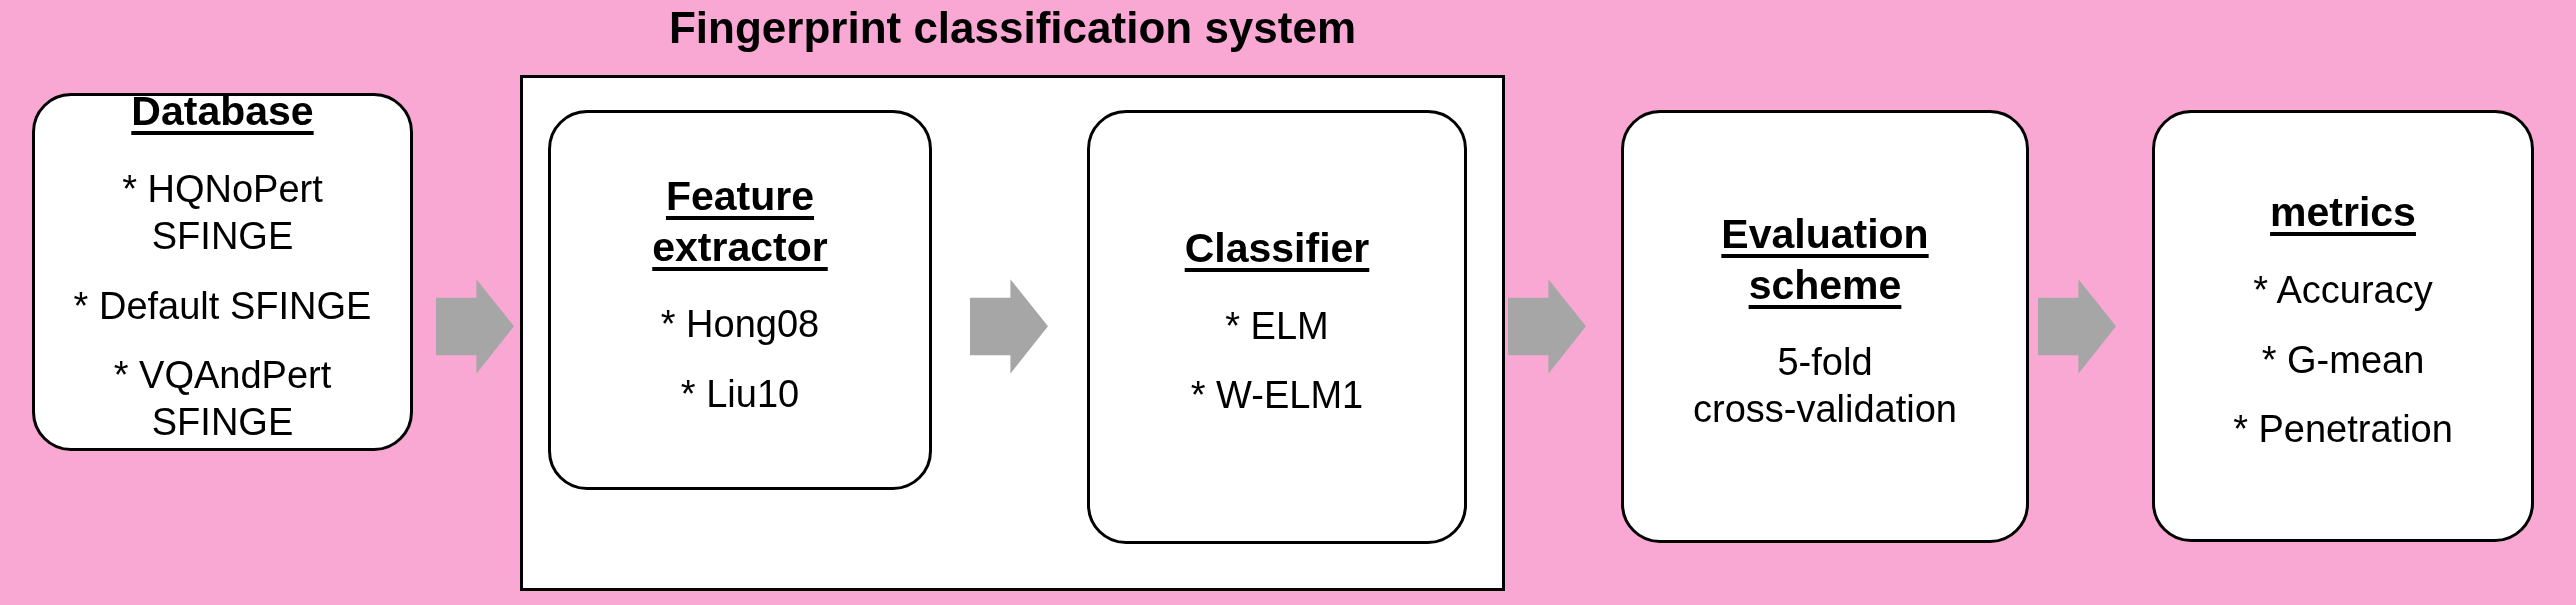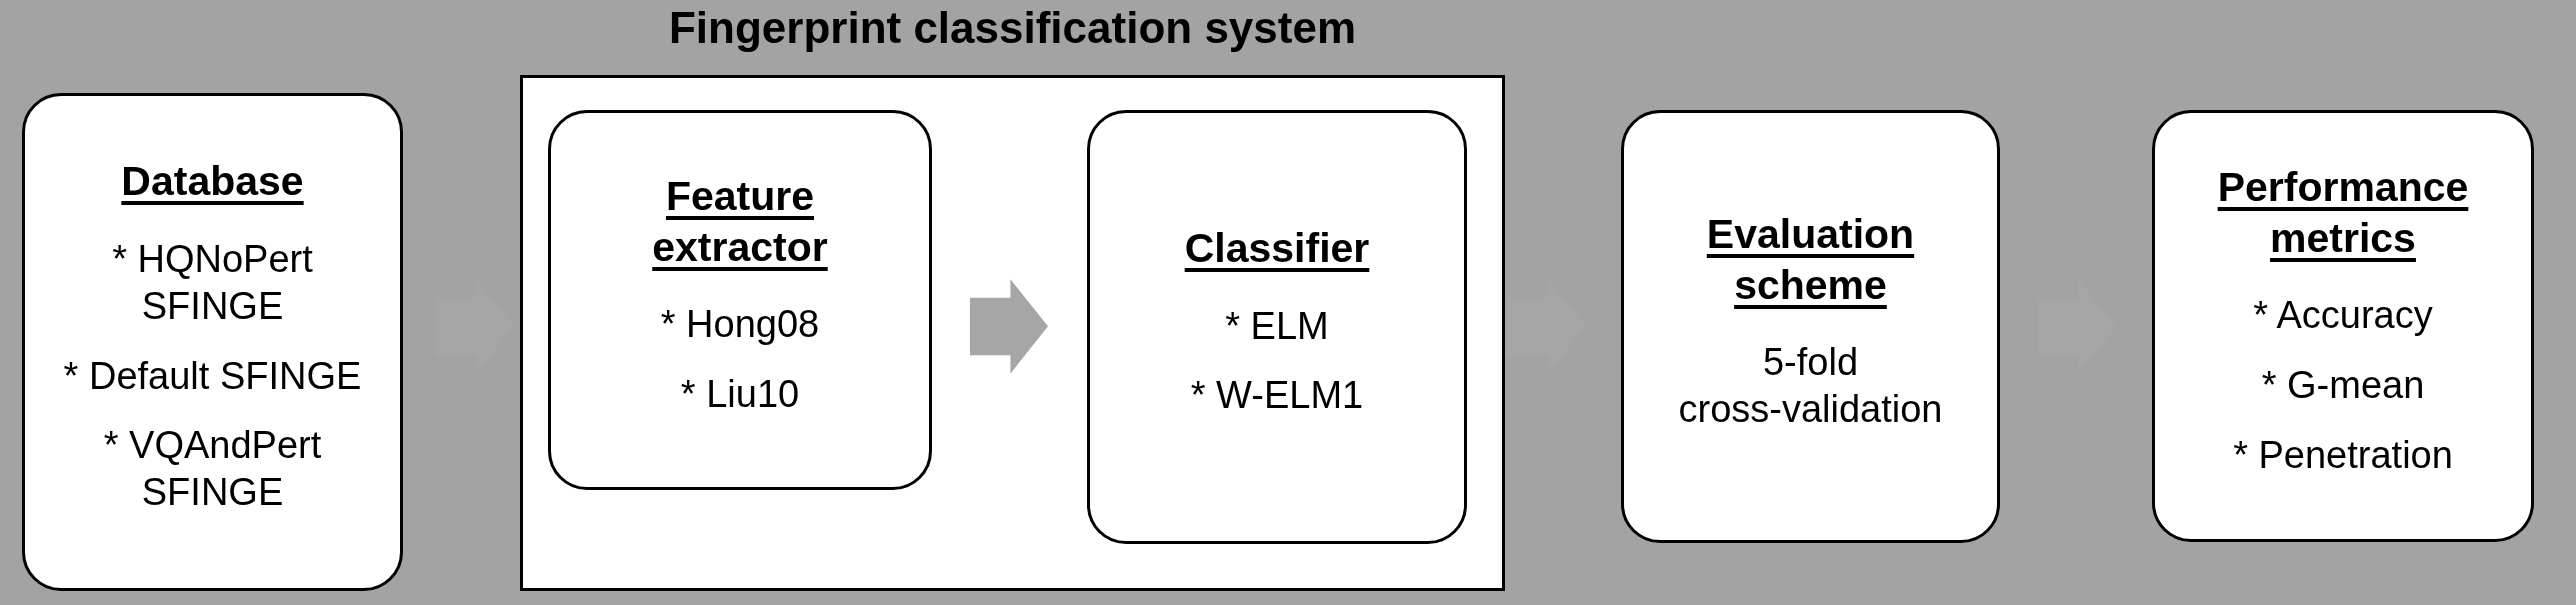--- a/index.html
+++ b/index.html
@@ -1,20 +1,20 @@
 <!DOCTYPE html>
 <html style="font-size:11.4px"><head>
 <meta charset="utf-8">
 <style>
   html, body { margin: 0; padding: 0; background: #ffffff; }
   .page {
     position: relative;
     width: 2576px;
     height: 606px;
-    background: #a3a3a3;
+    background: #f9a8d4;
     font-family: "Liberation Sans", sans-serif;
     color: #000000;
     overflow: hidden;
   }
   .group-title {
     position: absolute;
     left: 520px;
     top: 2.8px;
     width: 985px;
     text-align: center;
@@ -37,24 +37,24 @@
     background: #ffffff;
     border: 3.6px solid #000000;
     border-radius: 39px;
     box-sizing: border-box;
     display: flex;
     flex-direction: column;
     align-items: center;
     justify-content: center;
     text-align: center;
   }
-  #db-box { left: 22px;   top: 93px; width: 381px; height: 498px; }
+  #db-box { left: 32px;   top: 93px; width: 381px; height: 358px; }
   #fe-box { left: 548px;  top: 110px; width: 384px; height: 380px; }
   #cl-box { left: 1087px; top: 110px; width: 380px; height: 434px; }
-  #ev-box { left: 1621px; top: 110px; width: 379px; height: 433px; }
+  #ev-box { left: 1621px; top: 110px; width: 408px; height: 433px; }
   #pm-box { left: 2152px; top: 110px; width: 382px; height: 432px; }
   .heading {
     font-size: 41px;
     font-weight: bold;
     line-height: 51px;
     margin-bottom: 17px;
   }
   .heading .hline {
     display: block;
     white-space: nowrap;
@@ -152,21 +152,20 @@
       <span class="iline">cross-validation</span>
     </div>
   </div>
 
   <svg class="arrow" id="arrow-4" viewBox="0 0 110 133">
     <polygon points="0,26 57,26 57,0 110,66 57,133 57,107 0,107" fill="#a6a6a6"></polygon>
   </svg>
 
   <div class="box" id="pm-box">
     <div class="heading">
-      <span class="hline">Performance</span>
       <span class="hline">metrics</span>
     </div>
     <div class="item">
       <span class="iline">* Accuracy</span>
     </div>
     <div class="item">
       <span class="iline">* G-mean</span>
     </div>
     <div class="item">
       <span class="iline">* Penetration</span>

